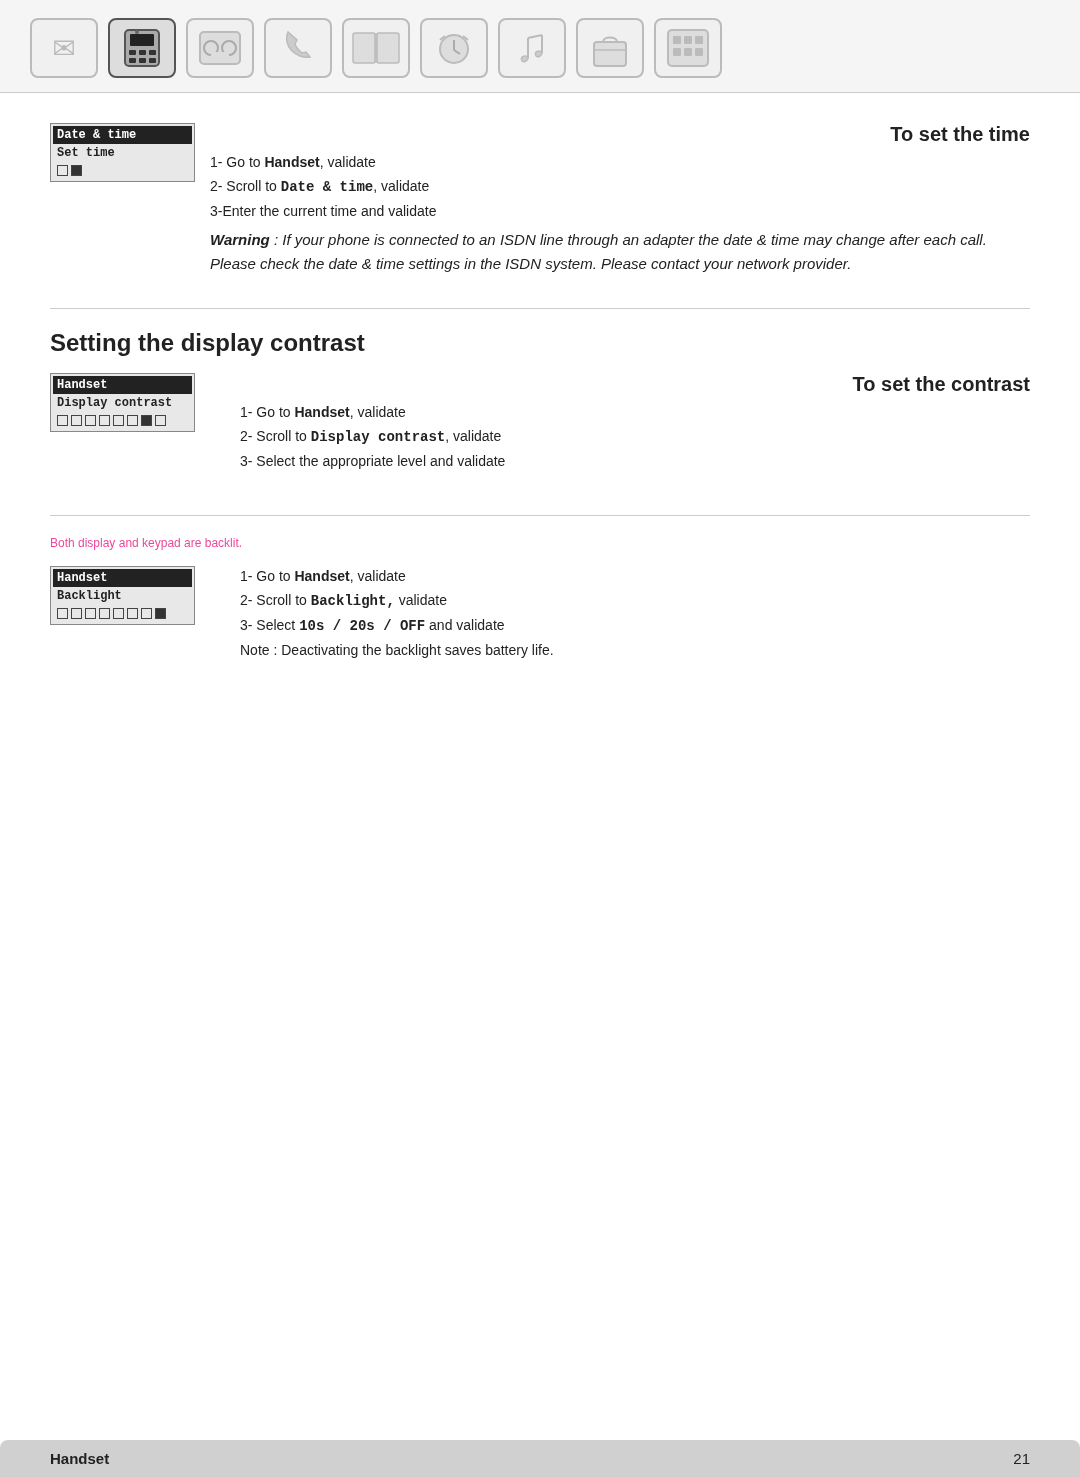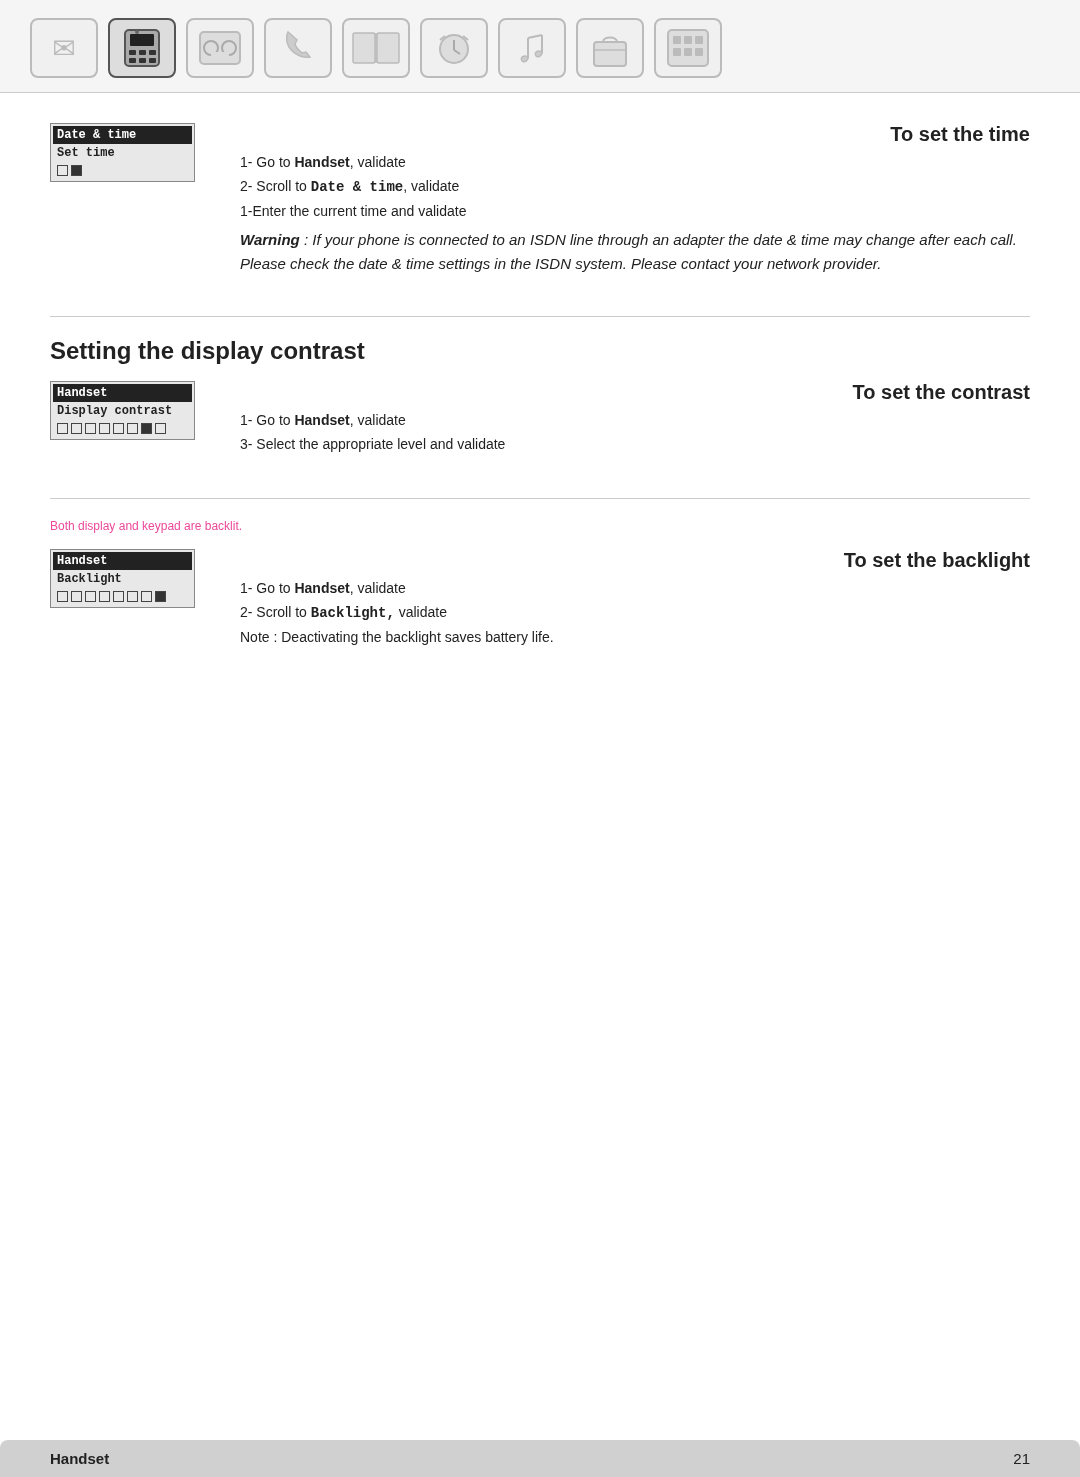--- a/index.html
+++ b/index.html
@@ -41,22 +41,21 @@
     }
 
     
     .main-content {
       padding: 20px 50px 40px 50px;
     }
 
     
     .set-time-section {
       display: flex;
-      gap: 30px;
-      margin-bottom: 40px;
+      margin-bottom: 32px;
       margin-top: 10px;
     }
 
     
     .phone-screen {
       min-width: 145px;
       max-width: 145px;
       border: 1.5px solid #888;
       background: #e8e8e8;
       font-size: 12px;
@@ -280,21 +279,21 @@
           <span class="dot filled"></span>
         </div>
       </div>
     </div>
 
     <div class="instructions">
       <h3>To set the time</h3>
       <ol>
         <li>1- Go to <span class="bold-menu">Handset</span>, validate</li>
         <li>2- Scroll to <span class="bold-pixel">Date &amp; time</span>, validate</li>
-        <li>1-Enter the current time and validate</li>
+        <li>3-Enter the current time and validate</li>
       </ol>
       <p class="warning-text">
         <span class="warning-label">Warning</span><span> : If your phone is connected to an ISDN line through an adapter the date &amp; time may change after each call. Please check the date &amp; time settings in the ISDN system. Please contact your network provider.</span>
       </p>
     </div>
   </div>
 
   <hr class="divider">
 
   <h2 class="section-heading">Setting the display contrast</h2>
@@ -315,20 +314,21 @@
           <span class="dot filled"></span>
           <span class="dot"></span>
         </div>
       </div>
     </div>
 
     <div class="instructions">
       <h3>To set the contrast</h3>
       <ol>
         <li>1- Go to <span class="bold-menu">Handset</span>, validate</li>
+        <li>2- Scroll to <span class="bold-pixel">Display contrast</span>, validate</li>
         <li>3- Select the appropriate level and validate</li>
       </ol>
     </div>
   </div>
 
   <hr class="divider">
 
   <p class="backlight-intro">Both display and keypad are backlit.</p>
 
   <div class="backlight-section">
@@ -344,24 +344,24 @@
           <span class="dot"></span>
           <span class="dot"></span>
           <span class="dot"></span>
           <span class="dot"></span>
           <span class="dot filled"></span>
         </div>
       </div>
     </div>
 
     <div class="instructions">
-      <h3>To set the backlight</h3>
       <ol>
         <li>1- Go to <span class="bold-menu">Handset</span>, validate</li>
         <li>2- Scroll to <span class="bold-pixel">Backlight,</span> validate</li>
+        <li>3- Select <span class="bold-pixel">10s / 20s / OFF</span> and validate</li>
         <li>Note : Deactivating the backlight saves battery life.</li>
       </ol>
     </div>
   </div>
 
 </div>
 
 <div class="page-footer">
   <span class="footer-title">Handset</span>
   <span class="footer-page">21</span>

